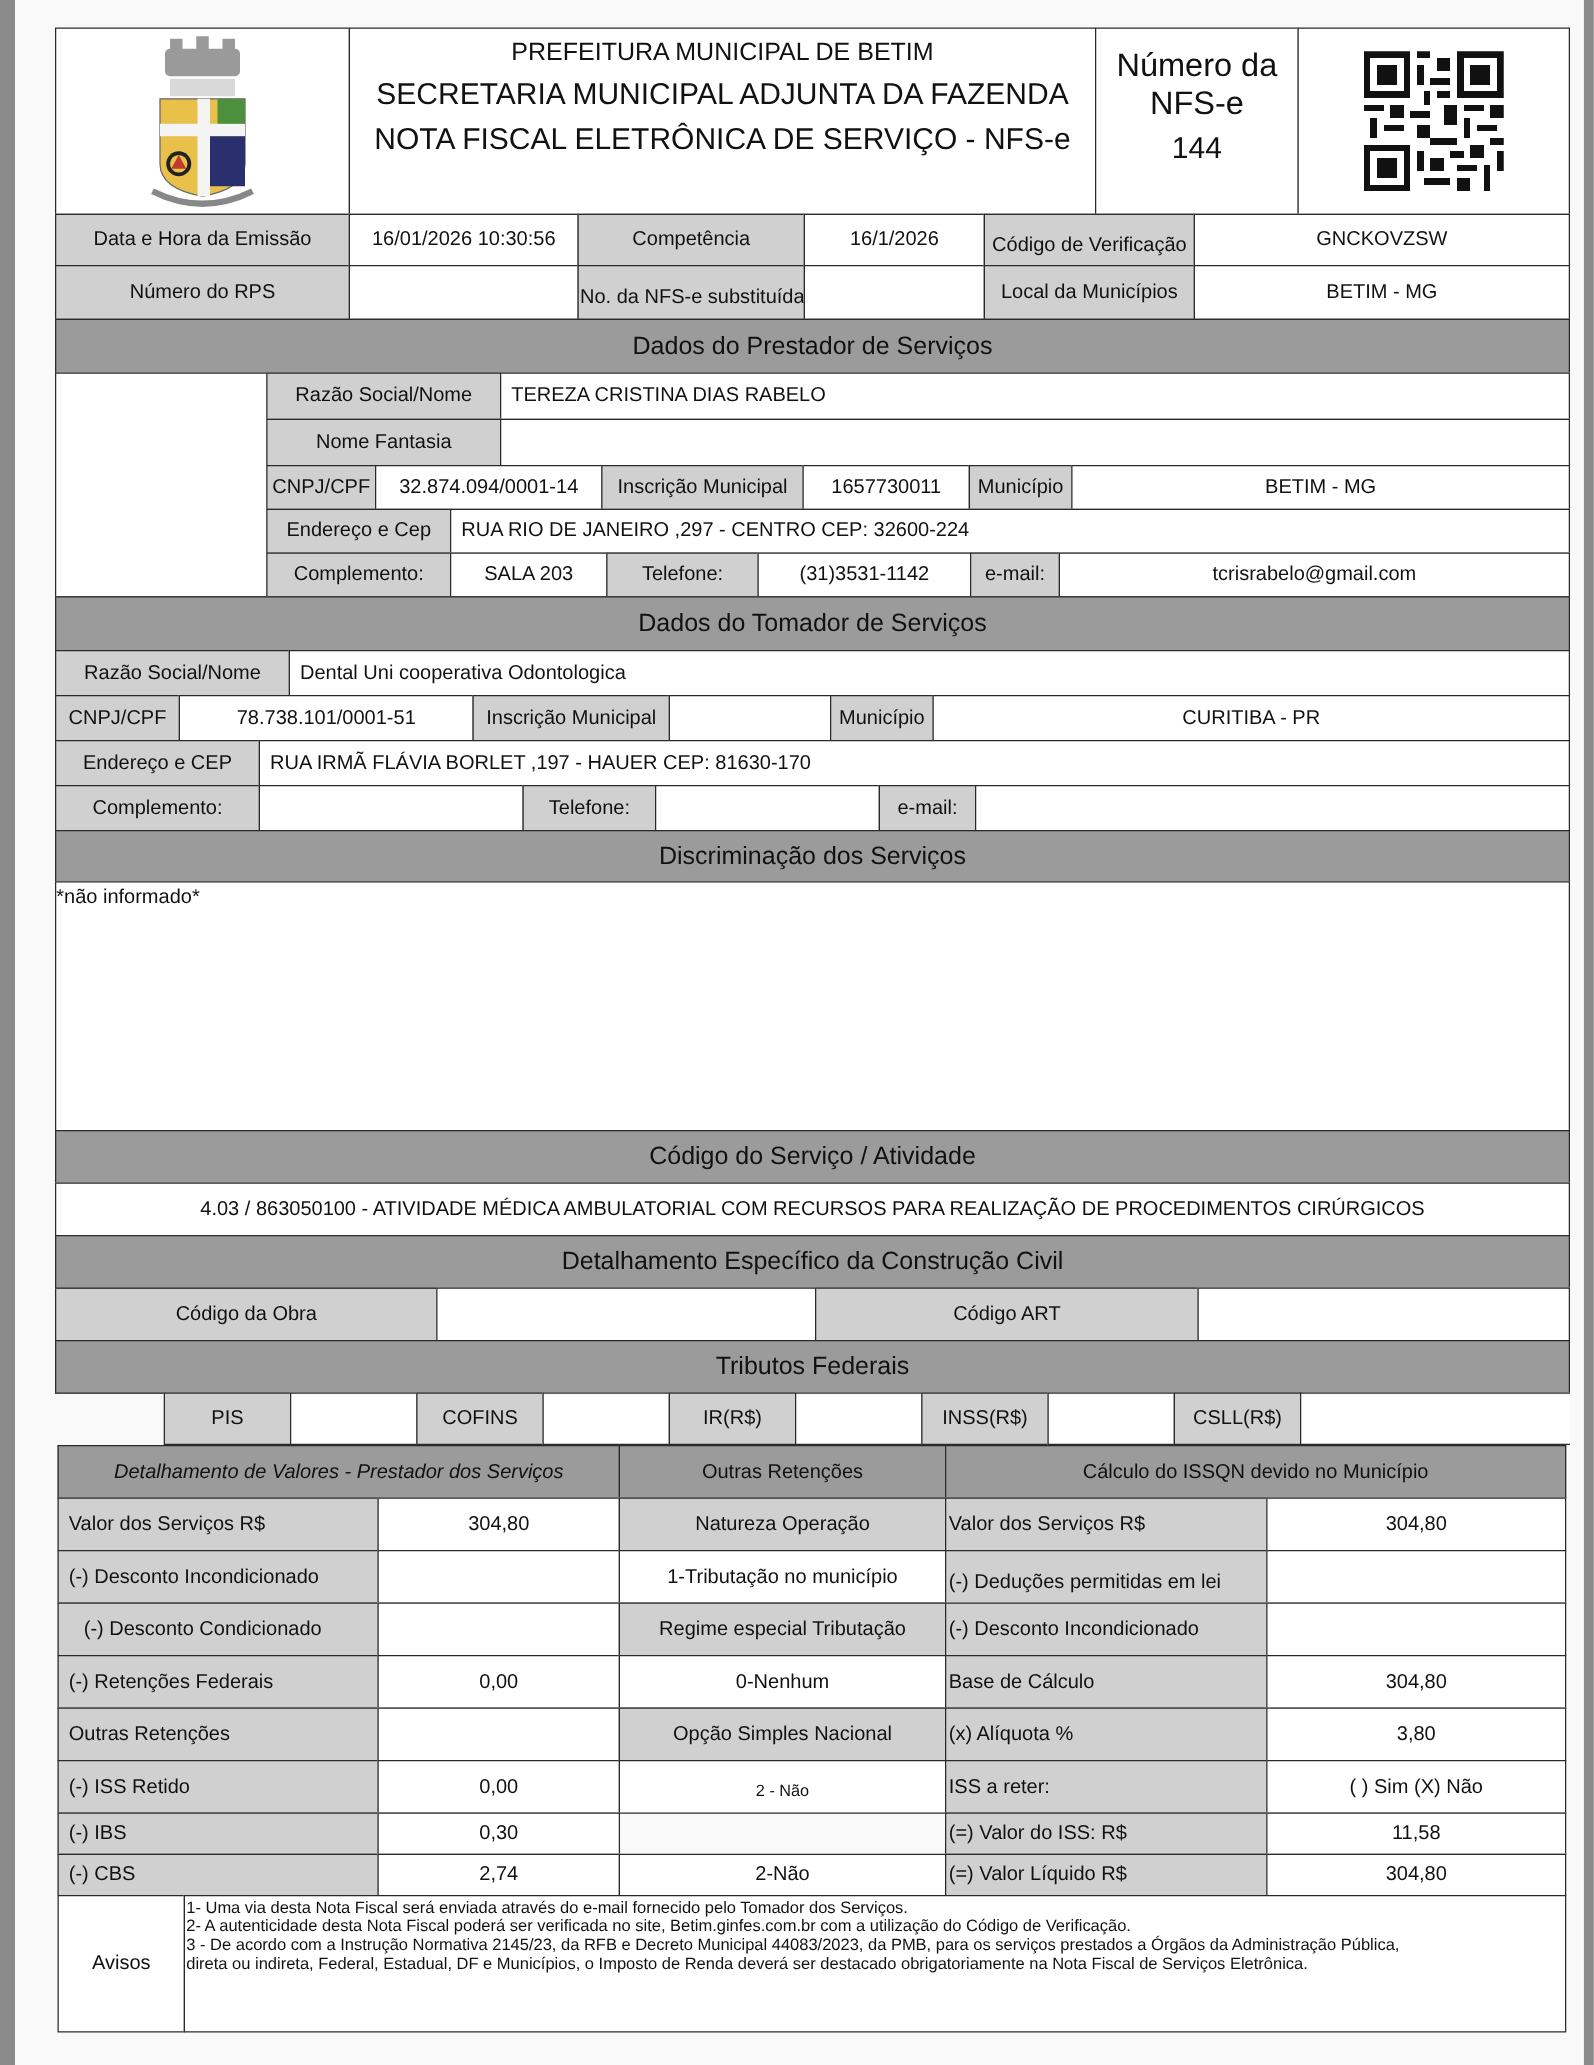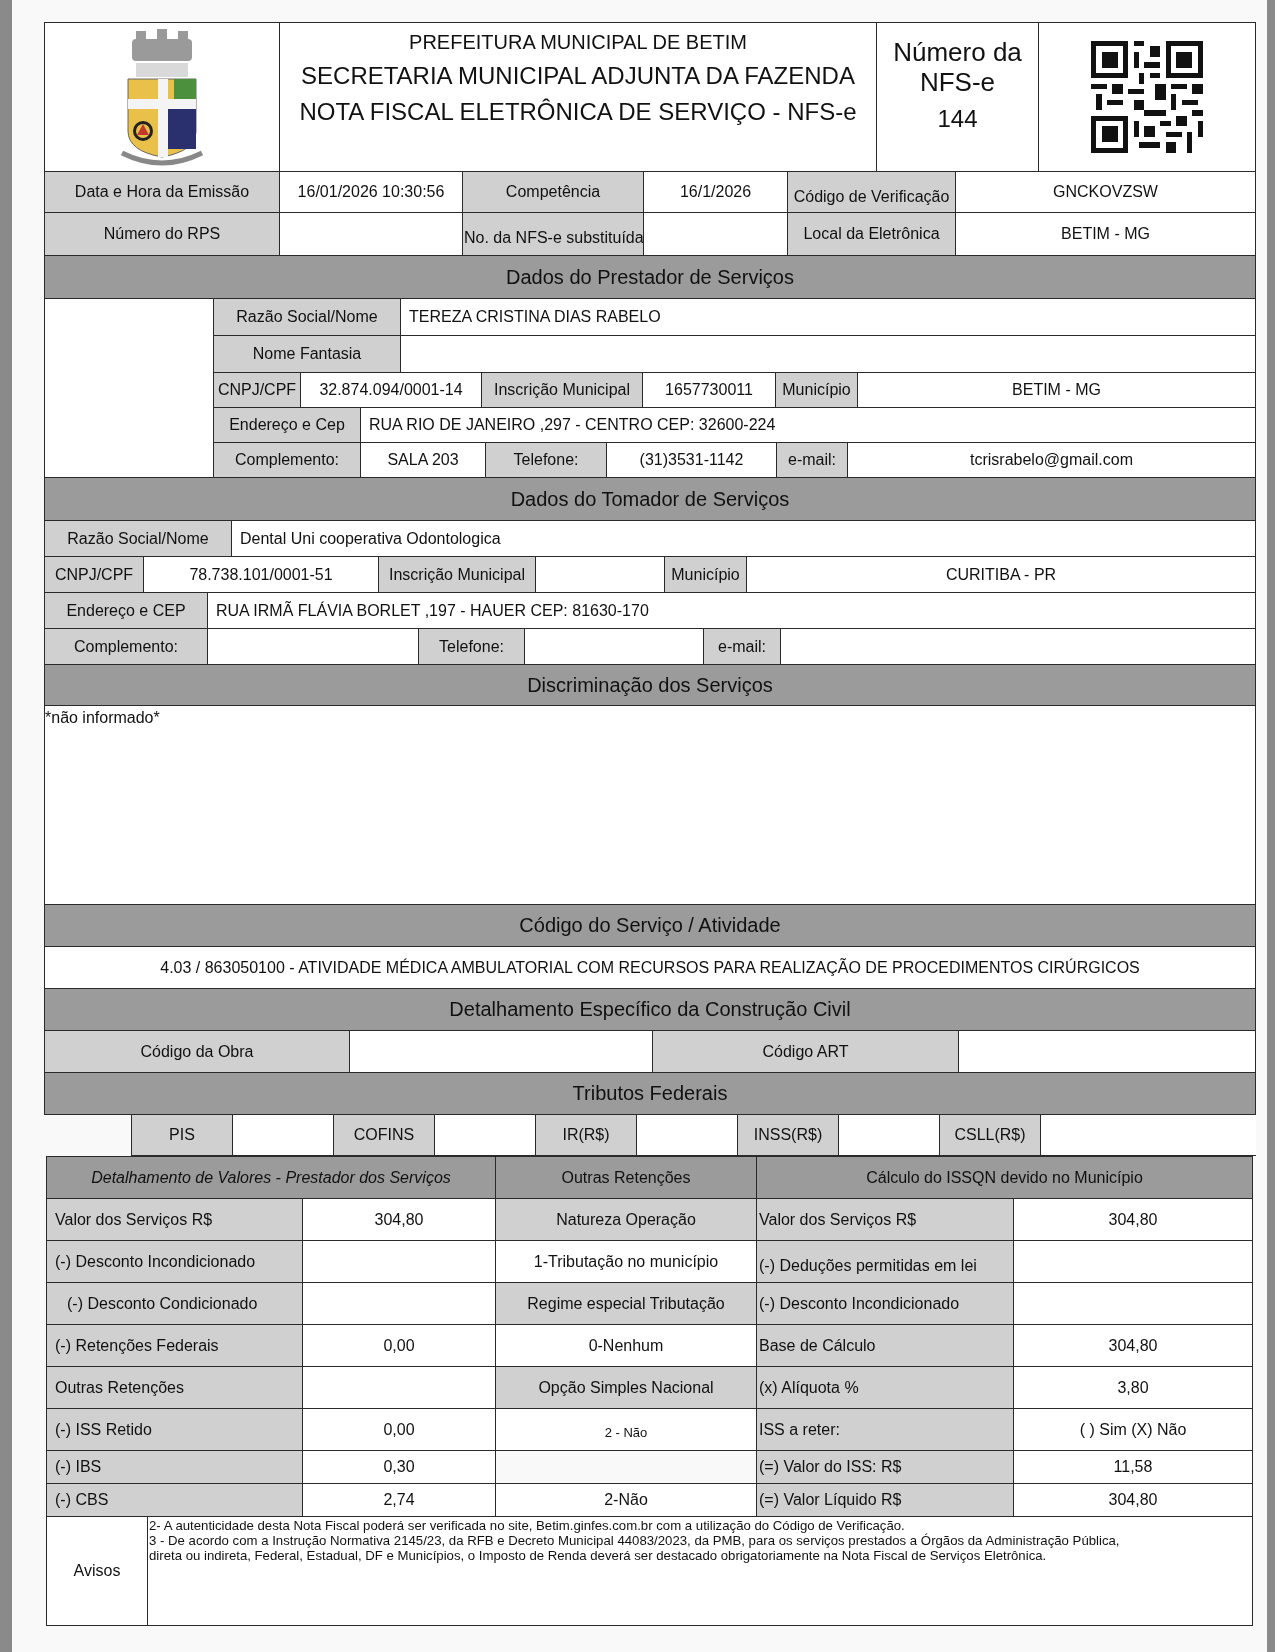--- a/index.html
+++ b/index.html
@@ -100,21 +100,21 @@
   <div class="cell" style="left:267px;top:171px;width:184px;height:42px;">16/01/2026 10:30:56</div>
   <div class="cell g" style="left:450px;top:171px;width:182px;height:42px;">Competência</div>
   <div class="cell" style="left:631px;top:171px;width:145px;height:42px;">16/1/2026</div>
   <div class="cell g top" style="left:775px;top:171px;width:169px;height:42px;">Código de Verificação</div>
   <div class="cell" style="left:943px;top:171px;width:301px;height:42px;">GNCKOVZSW</div>
 
   <div class="cell g" style="left:32px;top:212px;width:236px;height:44px;">Número do RPS</div>
   <div class="cell" style="left:267px;top:212px;width:184px;height:44px;"></div>
   <div class="cell g top" style="left:450px;top:212px;width:182px;height:44px;justify-content:flex-start;padding-left:1px;">No. da NFS-e substituída</div>
   <div class="cell" style="left:631px;top:212px;width:145px;height:44px;"></div>
-  <div class="cell g" style="left:775px;top:212px;width:169px;height:44px;">Local da Eletrônica</div>
+  <div class="cell g" style="left:775px;top:212px;width:169px;height:44px;">Local da Municípios</div>
   <div class="cell" style="left:943px;top:212px;width:301px;height:44px;">BETIM - MG</div>
 
   <div class="cell sect" style="left:32px;top:255px;width:1212px;height:44px;">Dados do Prestador de Serviços</div>
   <div class="cell" style="left:32px;top:298px;width:170px;height:180px;border-right:none;"></div>
   <div class="cell g" style="left:201px;top:298px;width:188px;height:38px;">Razão Social/Nome</div>
   <div class="cell left" style="left:388px;top:298px;width:856px;height:38px;">TEREZA CRISTINA DIAS RABELO</div>
   <div class="cell g" style="left:201px;top:335px;width:188px;height:38px;">Nome Fantasia</div>
   <div class="cell left" style="left:388px;top:335px;width:856px;height:38px;"></div>
 
   <div class="cell g" style="left:201px;top:372px;width:88px;height:36px;">CNPJ/CPF</div>
@@ -230,18 +230,19 @@
   <div class="cell" style="left:1001px;top:1450px;width:240px;height:34px;">11,58</div>
 
   <div class="cell g left" style="left:34px;top:1483px;width:257px;height:34px;"> (-) CBS</div>
   <div class="cell" style="left:290px;top:1483px;width:194px;height:34px;">2,74</div>
   <div class="cell" style="left:483px;top:1483px;width:262px;height:34px;">2-Não</div>
   <div class="cell g left" style="left:744px;top:1483px;width:258px;height:34px;padding-left:2px;">(=) Valor Líquido     R$</div>
   <div class="cell" style="left:1001px;top:1483px;width:240px;height:34px;">304,80</div>
 
   <div class="cell" style="left:34px;top:1516px;width:102px;height:110px;">Avisos</div>
   <div class="cell" style="left:135px;top:1516px;width:1106px;height:110px;flex-direction:column;align-items:flex-start;justify-content:flex-start;font-size:13.2px;line-height:15px;padding:1px 0 0 1px;">
+    <div>1- Uma via desta Nota Fiscal será enviada através do e-mail fornecido pelo Tomador dos Serviços.</div>
     <div>2- A autenticidade desta Nota Fiscal poderá ser verificada no site, Betim.ginfes.com.br com a utilização do Código de Verificação.</div>
     <div>3 - De acordo com a Instrução Normativa 2145/23, da RFB e Decreto Municipal 44083/2023, da PMB, para os serviços prestados a Órgãos da Administração Pública,</div>
     <div>direta ou indireta, Federal, Estadual, DF e Municípios, o Imposto de Renda deverá ser destacado obrigatoriamente  na Nota Fiscal de Serviços Eletrônica.</div>
   </div>
 
 </div>
 
 </body></html>

